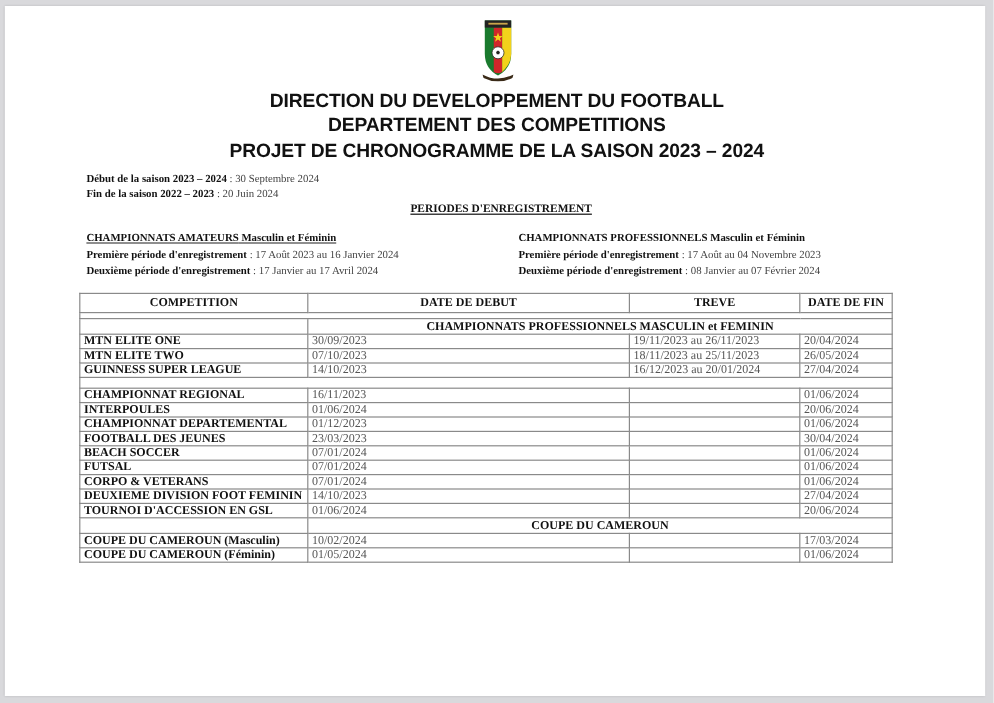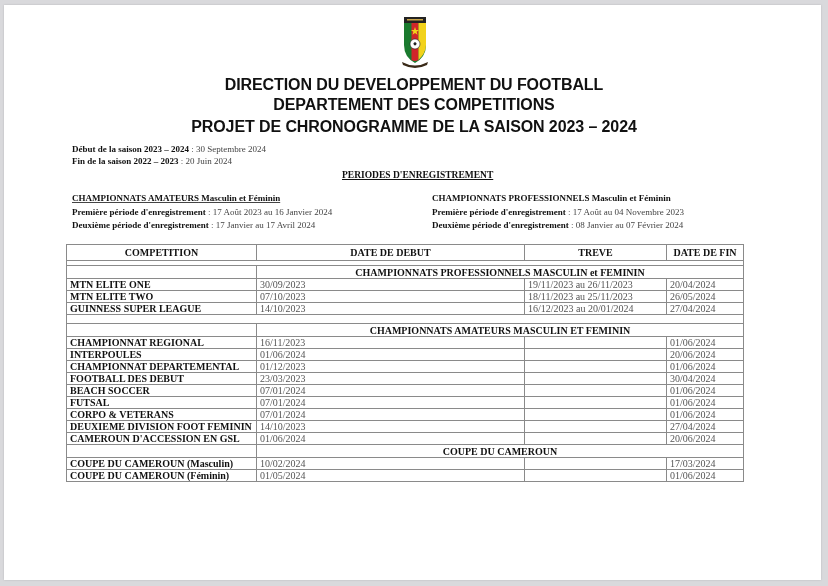--- a/index.html
+++ b/index.html
@@ -145,44 +145,40 @@
     <tr>
       <td class="name">GUINNESS SUPER LEAGUE</td>
       <td class="val">14/10/2023</td>
       <td class="val">16/12/2023 au 20/01/2024</td>
       <td class="val">27/04/2024</td>
     </tr>
 
     <tr class="spacer">
         <td colspan="4" style="height:8px;"></td>
       </tr>
-    <tr class="section">
-      <td></td>
-      <td colspan="3" class="sectitle">CHAMPIONNATS AMATEURS  MASCULIN ET FEMININ</td>
-    </tr>
     <tr>
       <td class="name">CHAMPIONNAT REGIONAL</td>
       <td class="val">16/11/2023</td>
       <td class="val"></td>
       <td class="val">01/06/2024</td>
     </tr>
     <tr>
       <td class="name">INTERPOULES</td>
       <td class="val">01/06/2024</td>
       <td class="val"></td>
       <td class="val">20/06/2024</td>
     </tr>
     <tr>
       <td class="name">CHAMPIONNAT DEPARTEMENTAL</td>
       <td class="val">01/12/2023</td>
       <td class="val"></td>
       <td class="val">01/06/2024</td>
     </tr>
     <tr>
-      <td class="name">FOOTBALL DES DEBUT</td>
+      <td class="name">FOOTBALL DES JEUNES</td>
       <td class="val">23/03/2023</td>
       <td class="val"></td>
       <td class="val">30/04/2024</td>
     </tr>
     <tr>
       <td class="name">BEACH SOCCER</td>
       <td class="val">07/01/2024</td>
       <td class="val"></td>
       <td class="val">01/06/2024</td>
     </tr>
@@ -198,21 +194,21 @@
       <td class="val"></td>
       <td class="val">01/06/2024</td>
     </tr>
     <tr>
       <td class="name">DEUXIEME DIVISION FOOT FEMININ</td>
       <td class="val">14/10/2023</td>
       <td class="val"></td>
       <td class="val">27/04/2024</td>
     </tr>
     <tr>
-      <td class="name">CAMEROUN D'ACCESSION EN GSL</td>
+      <td class="name">TOURNOI D'ACCESSION EN GSL</td>
       <td class="val">01/06/2024</td>
       <td class="val"></td>
       <td class="val">20/06/2024</td>
     </tr>
 
     <tr class="section">
       <td></td>
       <td colspan="3" class="sectitle">COUPE DU CAMEROUN</td>
     </tr>
     <tr>

